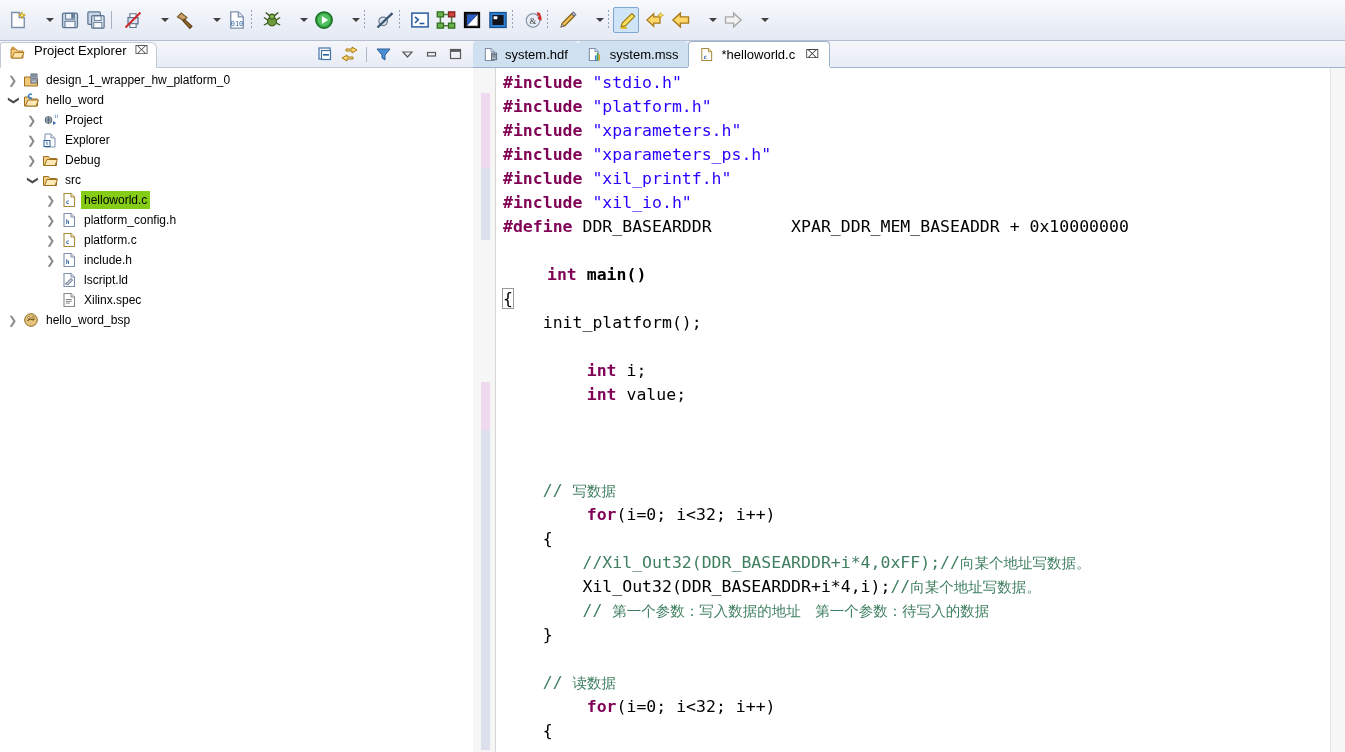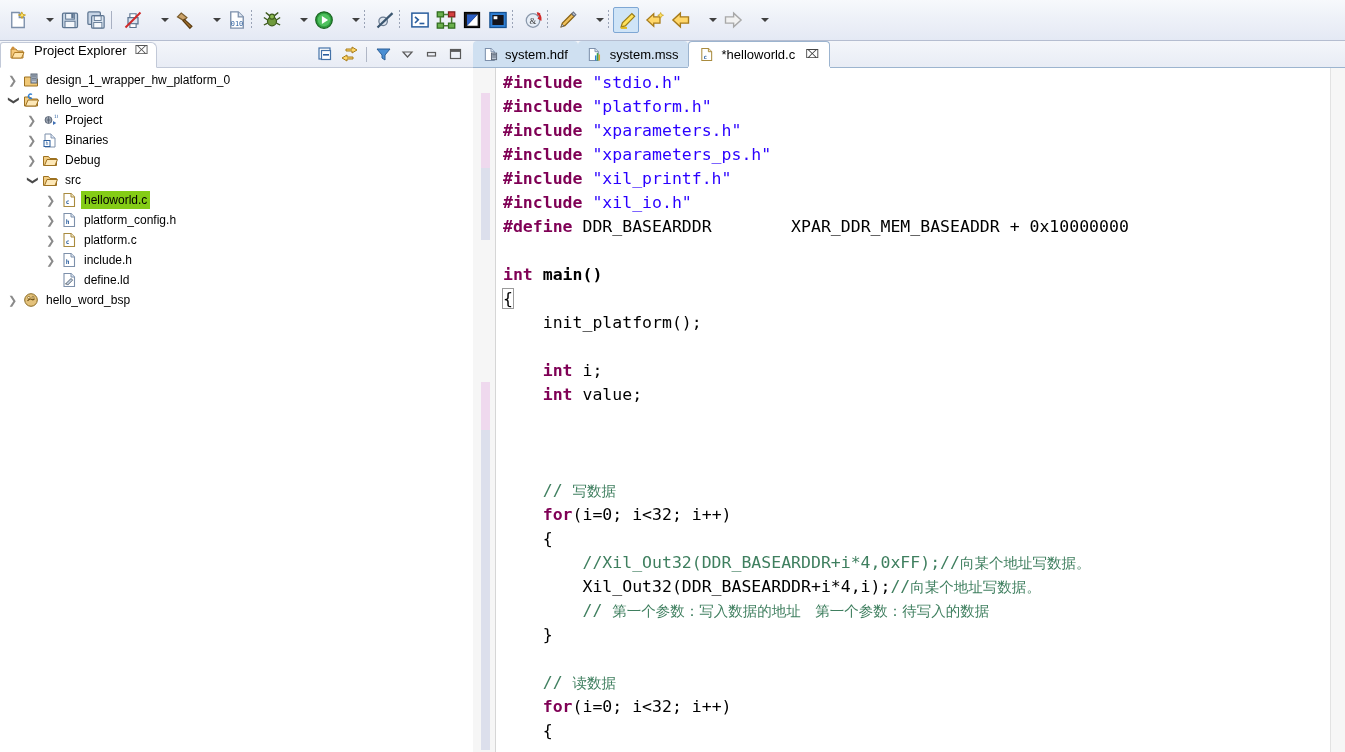--- a/index.html
+++ b/index.html
@@ -87,21 +87,21 @@
   .overview{position:absolute;right:0;top:0;width:14px;height:684px;background:#f6f6f6;border-left:1px solid #e2e2e2;}
 
   .code{
     position:absolute;left:30px;top:0;right:16px;height:684px;
     font-family:"DejaVu Sans Mono","Liberation Mono",monospace;
     font-size:16.5px;line-height:24px;white-space:pre;
     padding-top:3px;box-sizing:border-box;
   }
   .ln{height:24px;}
   .pp{color:#7f0055;font-weight:bold;}
-  .kw{color:#7f0055;font-weight:bold;}
+  .kw{color:#7f0055;font-weight:bold;margin-left:44px;}
   .str{color:#2a00ff;}
   .cmt{color:#3f7f5f;}
   .pl{color:#000;margin-top:47px;}
   .bold{font-weight:bold;}
   .brace-hl{outline:1px solid #9a9a9a;background:#fff;}
   .cjk{font-family:"DejaVu Sans","Liberation Sans",sans-serif;font-size:14.5px;}
 </style>
 </head>
 <body>
 
@@ -378,21 +378,21 @@
             <span class="chev">❯</span>
           </div>
           <div class="ticon">
             <svg width="16" height="16" viewBox="0 0 16 16">
               <path d="M3 2h6l4 4v9H3z" fill="#fff" stroke="#7d90ab" stroke-width="1"></path>
               <path d="M9 2v4h4" fill="#dde6f2" stroke="#7d90ab" stroke-width=".9"></path>
               <rect x="2" y="8.5" width="6" height="6" fill="#fff" stroke="#2a5e9e" stroke-width="1"></rect>
               <text x="5" y="13.3" font-size="5" font-family="monospace" fill="#2a5e9e" text-anchor="middle">h</text>
             </svg>
           </div>
-          <span class="lbl">Binaries</span>
+          <span class="lbl">Explorer</span>
         </div>
         <div class="row" style="padding-left: 23px;">
           <div class="tw">
             <span class="chev">❯</span>
           </div>
           <div class="ticon">
             <svg width="16" height="16" viewBox="0 0 16 16">
               <path d="M1.5 4.5h5l1.5 2h6.5v7h-13z" fill="#f3ce84" stroke="#9d7120" stroke-width="1"></path>
               <path d="M2.5 13.5 L5 7.5 L15.5 7.5 L13 13.5 Z" fill="#fde8b8" stroke="#9d7120" stroke-width="1"></path>
             </svg>
@@ -466,21 +466,32 @@
         <div class="row" style="padding-left: 42px;">
           <div class="tw"></div>
           <div class="ticon">
             <svg width="16" height="16" viewBox="0 0 16 16">
               <path d="M3 1.5h7l3.5 3.5v9.5H3z" fill="#fff" stroke="#7d90ab" stroke-width="1.1"></path>
               <path d="M10 1.5v3.5h3.5" fill="#dde6f2" stroke="#7d90ab" stroke-width="1"></path>
               <path d="M5 11.5l5-5 1.6 1.6-5 5z" fill="#c7d2e0" stroke="#4a5a6e" stroke-width=".9"></path>
               <path d="M4.4 12.6l1.4-.5-.9-.9z" fill="#2a2a2a"></path>
             </svg>
           </div>
-          <span class="lbl">define.ld</span>
+          <span class="lbl">lscript.ld</span>
+        </div>
+        <div class="row" style="padding-left: 42px;">
+          <div class="tw"></div>
+          <div class="ticon">
+            <svg width="16" height="16" viewBox="0 0 16 16">
+              <path d="M3 1.5h7l3.5 3.5v9.5H3z" fill="#fff" stroke="#8a8a8a" stroke-width="1.1"></path>
+              <path d="M10 1.5v3.5h3.5" fill="#e8e8e8" stroke="#8a8a8a" stroke-width="1"></path>
+              <path d="M4.8 7.5h6M4.8 9.3h6M4.8 11.1h4" stroke="#7a7a7a" stroke-width=".9"></path>
+            </svg>
+          </div>
+          <span class="lbl">Xilinx.spec</span>
         </div>
         <div class="row" style="padding-left: 4px;">
           <div class="tw">
             <span class="chev">❯</span>
           </div>
           <div class="ticon">
             <svg width="16" height="16" viewBox="0 0 16 16">
               <circle cx="8" cy="8" r="6.3" fill="#e4c27c" stroke="#8a6a22" stroke-width="1"></circle>
               <path d="M4.5 9c1.5-2 3-2.5 4.5-1.5 1 .7 1.7.3 2.5-.8" fill="none" stroke="#6d4f13" stroke-width="1.2"></path>
               <circle cx="5.8" cy="5.6" r="1.2" fill="#fff7e2" stroke="#8a6a22" stroke-width=".8"></circle>

